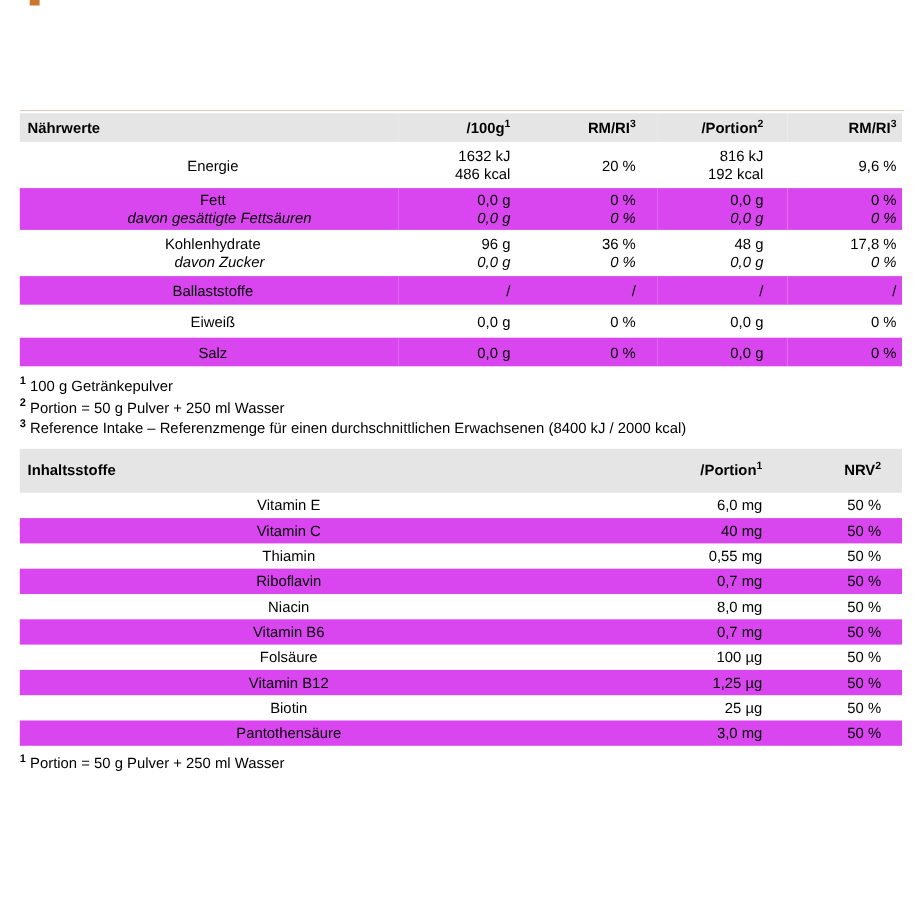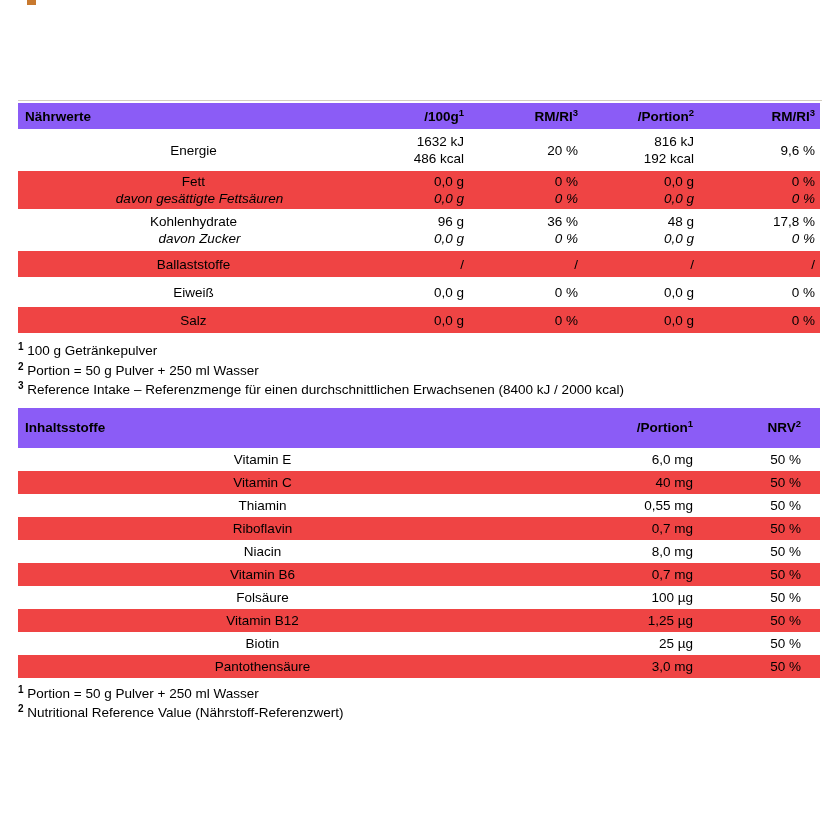--- a/index.html
+++ b/index.html
@@ -9,29 +9,29 @@
     font-size:13.5px;color:#000;
     -webkit-font-smoothing:antialiased;
   }
   .sheet{position:absolute;left:0;top:0;width:840px;height:840px;}
   .artifact{position:absolute;left:27px;top:0;width:9px;height:5px;background:#c8792f;}
   .top-rule{margin:100px 18px 0 18px;height:1px;background:#d3cdc0;}
 
   table{border-collapse:separate;border-spacing:0 2px;width:802px;margin-left:18px;table-layout:fixed;}
   #t2{border-spacing:0;margin-top:5px;}
 
-  th{font-weight:bold;background:#8b5cf6;text-align:right;vertical-align:middle;padding:0;}
+  th{font-weight:bold;background:#e5e5e5;text-align:right;vertical-align:middle;padding:0;}
   #t1 th{height:26px;}
   #t2 th{height:40px;}
   th.lblh{text-align:left;padding-left:7px;}
   sup{font-size:9.5px;font-weight:bold;line-height:0;}
   th sup{font-weight:bold;}
 
   td{padding:2px 0;vertical-align:middle;}
-  tr.shade td{background:#ef4444;}
+  tr.shade td{background:#d946ef;}
   td.lbl{text-align:center;padding-left:7px;}
   td.val{text-align:right;}
   .vline{line-height:17px;}
   .lline{line-height:17px;}
   .subline{line-height:17px;padding-left:12px;font-style:italic;}
   .it{font-style:italic;}
 
   
   #t1 .c1{padding-right:16px;}
   #t1 .c2{padding-right:20px;}
@@ -318,16 +318,15 @@
           </td>
           <td class="val cn">
             <div class="vline">50 %</div>
           </td>
         </tr>
       </tbody>
   </table>
 
   <div class="footnotes" id="fn2">
       <div class="fn-line"><sup>1</sup> Portion = 50 g Pulver + 250 ml Wasser</div>
-      <div class="fn-line"><sup>2</sup> Nutritional Reference Value (Nährstoff-Referenzwert)</div>
     </div>
 
 </div>
 
 </body></html>

